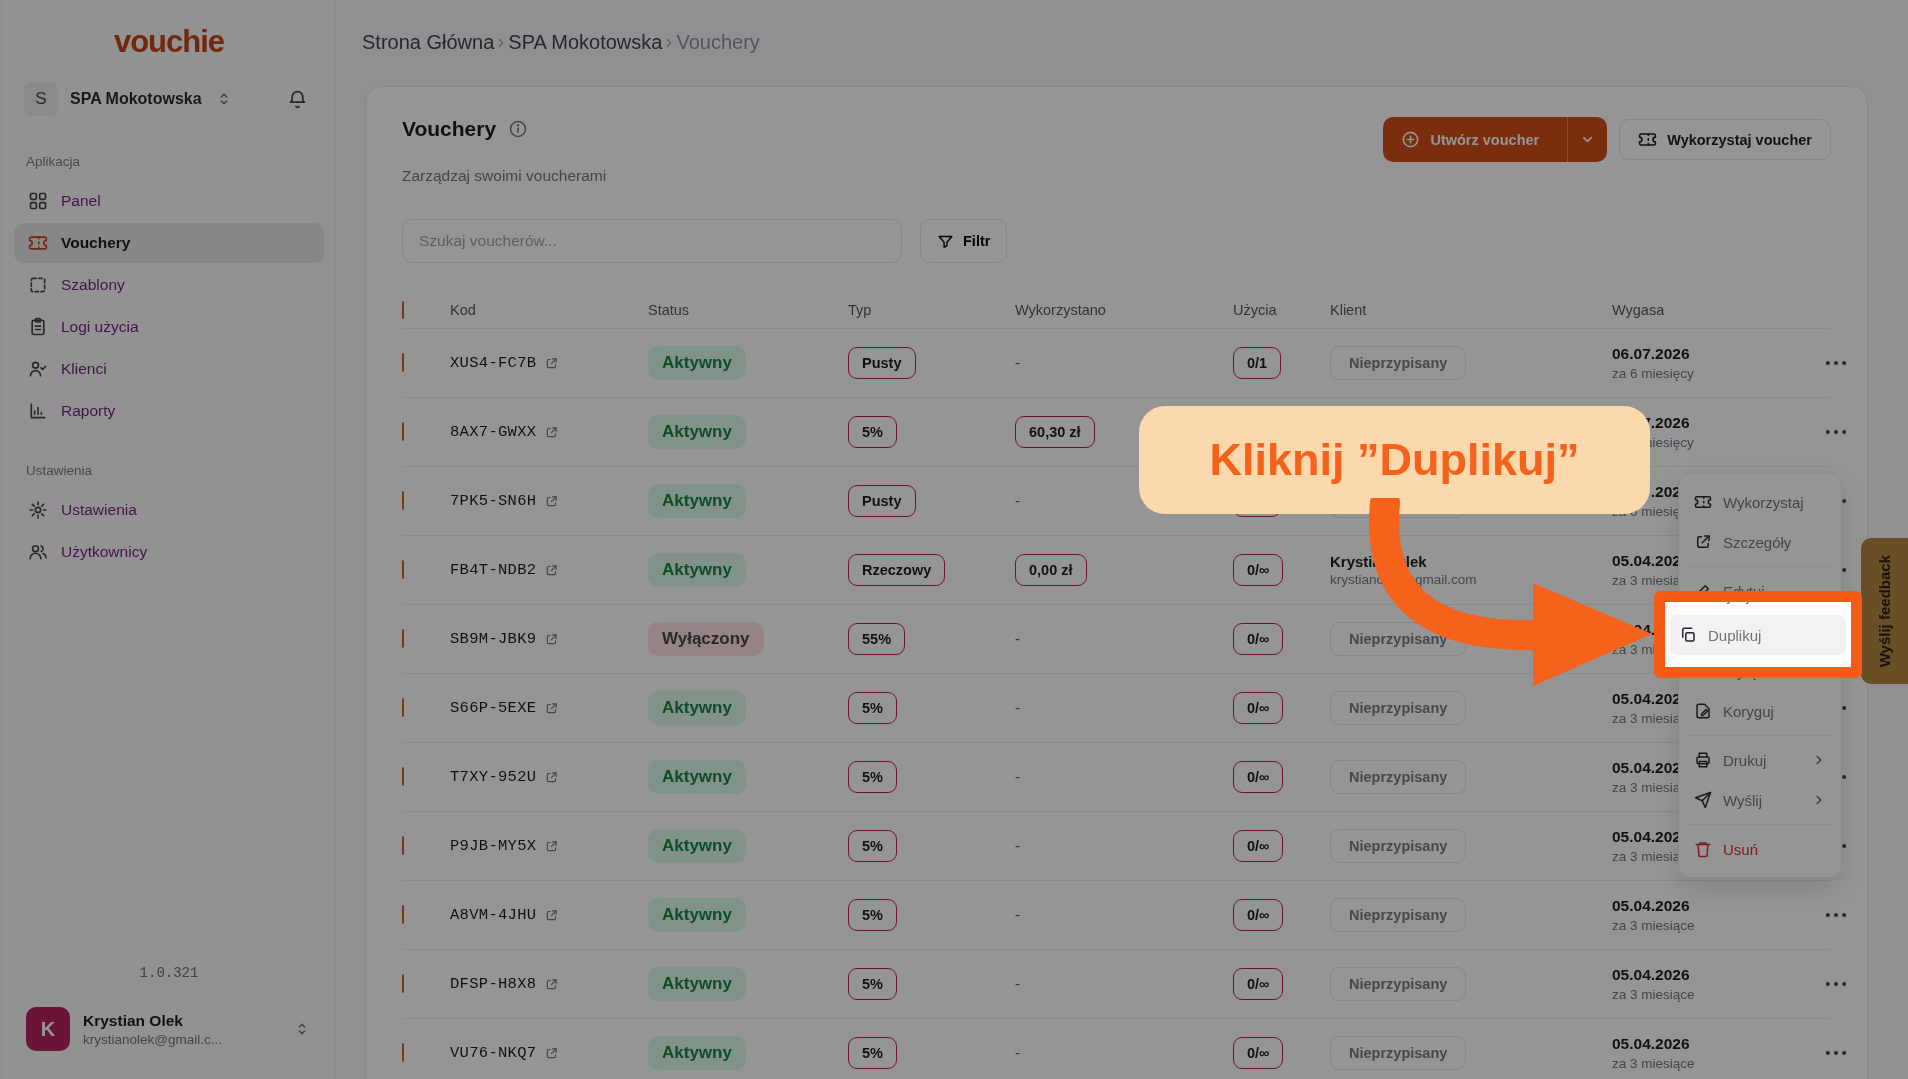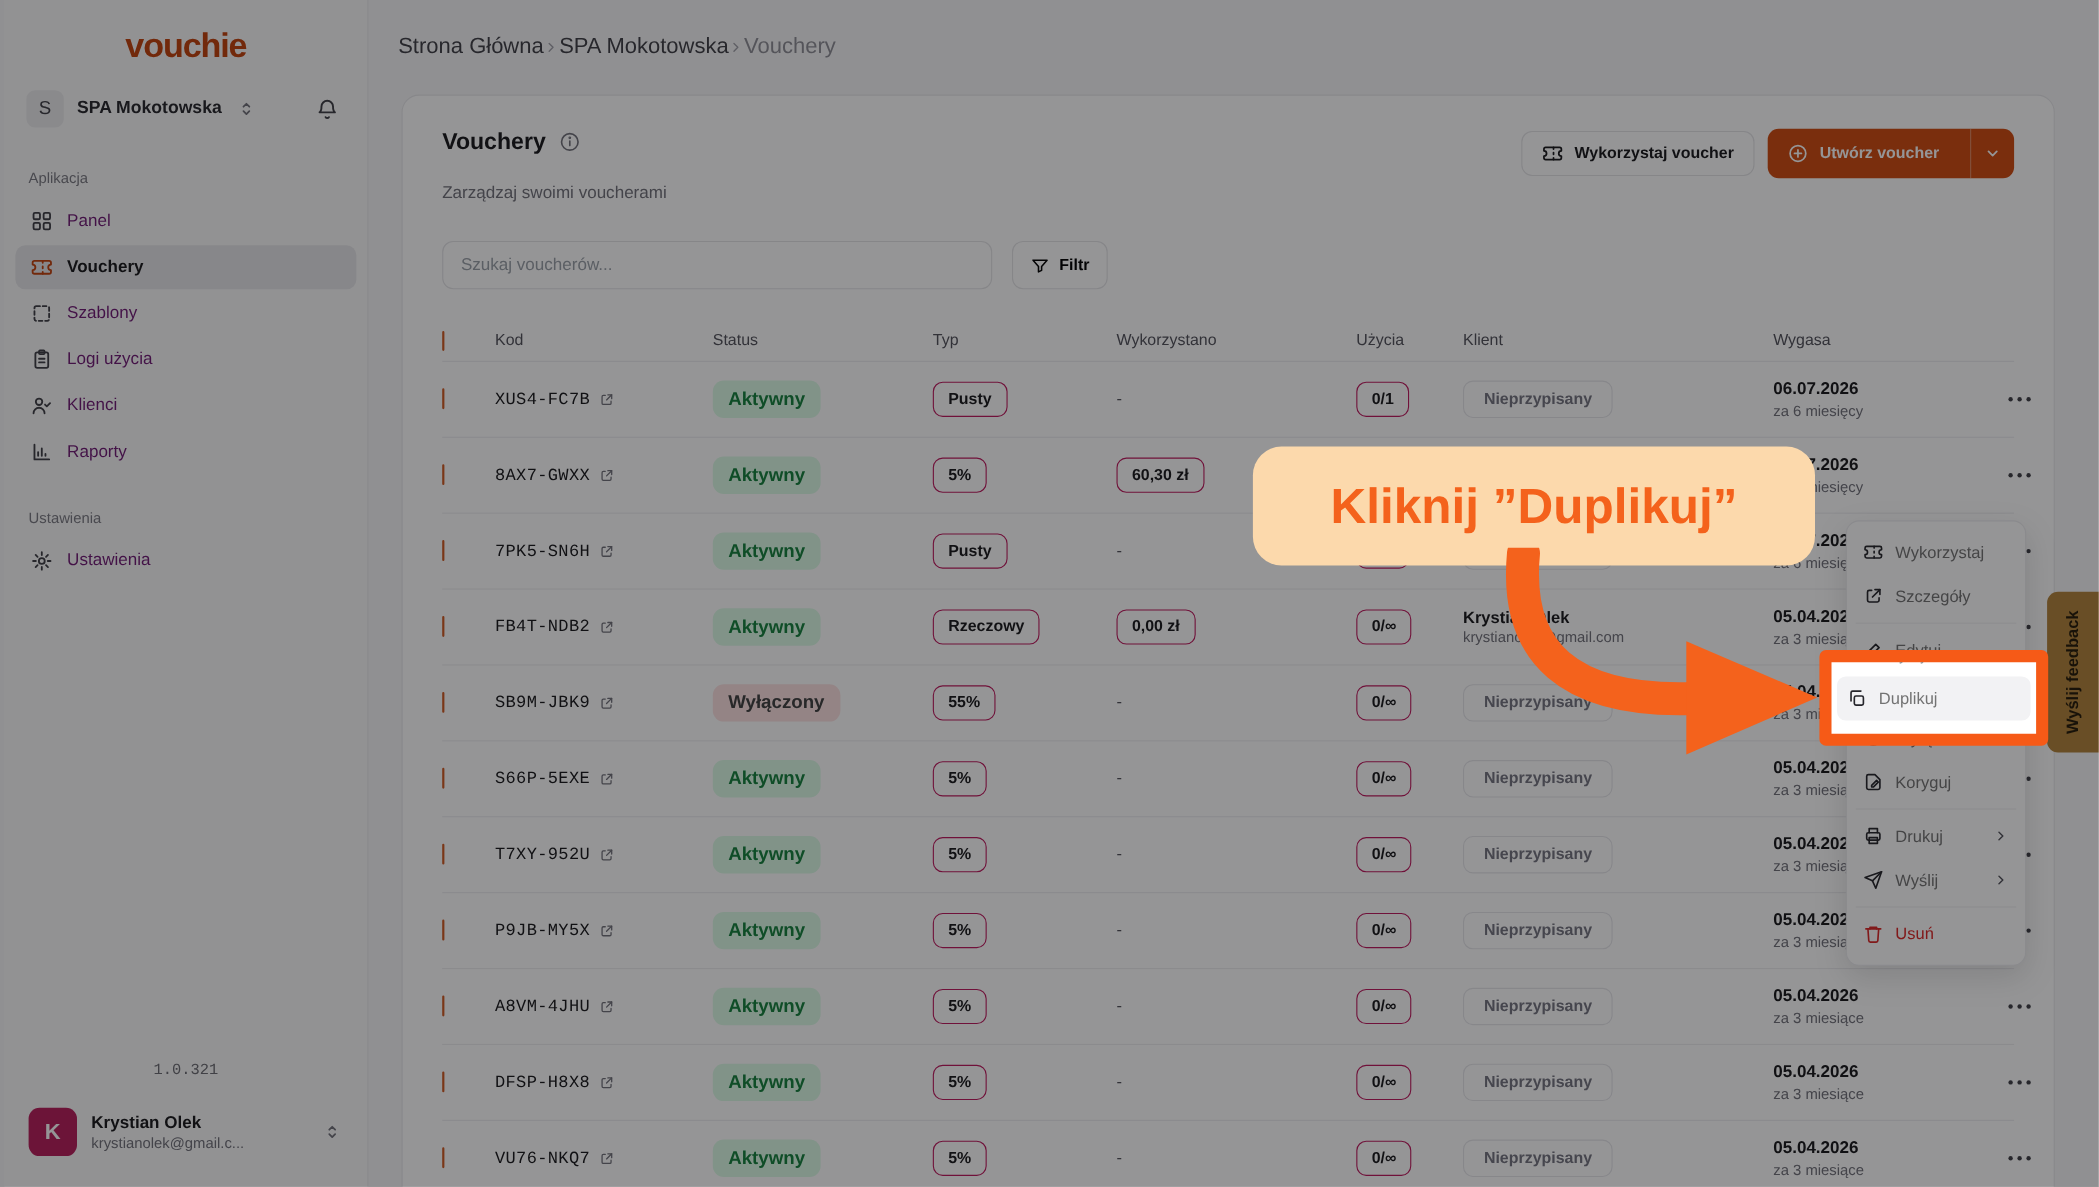--- a/index.html
+++ b/index.html
@@ -181,20 +181,31 @@
       <div class="nav-label">Ustawienia</div>
       <div class="nav-item">
         <span class="ico">
           <svg class="svg" viewBox="0 0 24 24" fill="none" stroke="currentColor" stroke-width="2" stroke-linecap="round" stroke-linejoin="round">
             <circle cx="12" cy="12" r="3.2"></circle>
             <path d="M12 2.5v3M12 18.5v3M2.5 12h3M18.5 12h3M5.3 5.3l2.1 2.1M16.6 16.6l2.1 2.1M5.3 18.7l2.1-2.1M16.6 7.4l2.1-2.1"></path>
           </svg>
         </span>
         <span>Ustawienia</span>
       </div>
+      <div class="nav-item">
+        <span class="ico">
+          <svg class="svg" viewBox="0 0 24 24" fill="none" stroke="currentColor" stroke-width="2" stroke-linecap="round" stroke-linejoin="round">
+            <circle cx="9" cy="8" r="3.5"></circle>
+            <path d="M2.5 20c0-3.6 2.9-6.5 6.5-6.5s6.5 2.9 6.5 6.5"></path>
+            <path d="M15.8 4.7a3.5 3.5 0 0 1 0 6.6"></path>
+            <path d="M18 13.9c2.1.7 3.5 2.7 3.5 5.1"></path>
+          </svg>
+        </span>
+        <span>Użytkownicy</span>
+      </div>
     </nav>
   <div class="side-spacer"></div>
   <div class="version">1.0.321</div>
   <div class="user-card">
     <div class="user-avatar" style="background: rgb(184, 29, 91);">K</div>
     <div class="user-meta">
       <div class="user-name">Krystian Olek</div>
       <div class="user-email">krystianolek@gmail.c...</div>
     </div>
     <span class="user-chevron">
@@ -230,46 +241,46 @@
             <svg class="svg" viewBox="0 0 24 24" fill="none" stroke="currentColor" stroke-width="1.8" stroke-linecap="round">
               <circle cx="12" cy="12" r="9"></circle>
               <path d="M12 11v5"></path>
               <circle cx="12" cy="7.6" r="0.6" fill="currentColor"></circle>
             </svg>
           </span>
       </div>
       <div class="subtitle">Zarządzaj swoimi voucherami</div>
     </div>
     <div class="actions-row">
-      <button class="btn btn-outline">
-        <span class="ico">
-            <svg class="svg" viewBox="0 0 24 24" fill="none" stroke="currentColor" stroke-width="2" stroke-linecap="round" stroke-linejoin="round">
-              <path d="M2 9a3 3 0 0 1 0 6v2a2 2 0 0 0 2 2h16a2 2 0 0 0 2-2v-2a3 3 0 0 1 0-6V7a2 2 0 0 0-2-2H4a2 2 0 0 0-2 2Z"></path>
-              <path d="M13 5v2M13 11v2M13 17v2"></path>
-            </svg>
-          </span>
-        <span>Wykorzystaj voucher</span>
-      </button>
       <button class="btn btn-primary">
         <span class="main-part">
           <span class="ico">
               <svg class="svg" viewBox="0 0 24 24" fill="none" stroke="currentColor" stroke-width="2" stroke-linecap="round">
                 <circle cx="12" cy="12" r="9"></circle>
                 <path d="M12 8v8M8 12h8"></path>
               </svg>
             </span>
           <span>Utwórz voucher</span>
         </span>
         <span class="dd-part">
           <span class="chev">
               <svg class="svg" viewBox="0 0 24 24" fill="none" stroke="currentColor" stroke-width="2.6" stroke-linecap="round" stroke-linejoin="round">
                 <path d="M6 9l6 6 6-6"></path>
               </svg>
             </span>
         </span>
+      </button>
+      <button class="btn btn-outline">
+        <span class="ico">
+            <svg class="svg" viewBox="0 0 24 24" fill="none" stroke="currentColor" stroke-width="2" stroke-linecap="round" stroke-linejoin="round">
+              <path d="M2 9a3 3 0 0 1 0 6v2a2 2 0 0 0 2 2h16a2 2 0 0 0 2-2v-2a3 3 0 0 1 0-6V7a2 2 0 0 0-2-2H4a2 2 0 0 0-2 2Z"></path>
+              <path d="M13 5v2M13 11v2M13 17v2"></path>
+            </svg>
+          </span>
+        <span>Wykorzystaj voucher</span>
       </button>
     </div>
   </div>
 
   <div class="toolbar">
     <input class="search" type="text" placeholder="Szukaj voucherów..." style="">
     <button class="btn-filter">
       <span class="ico">
           <svg class="svg" viewBox="0 0 24 24" fill="none" stroke="currentColor" stroke-width="2" stroke-linejoin="round">
             <path d="M3 5h18l-7 8v5l-4 2v-7L3 5z"></path>

